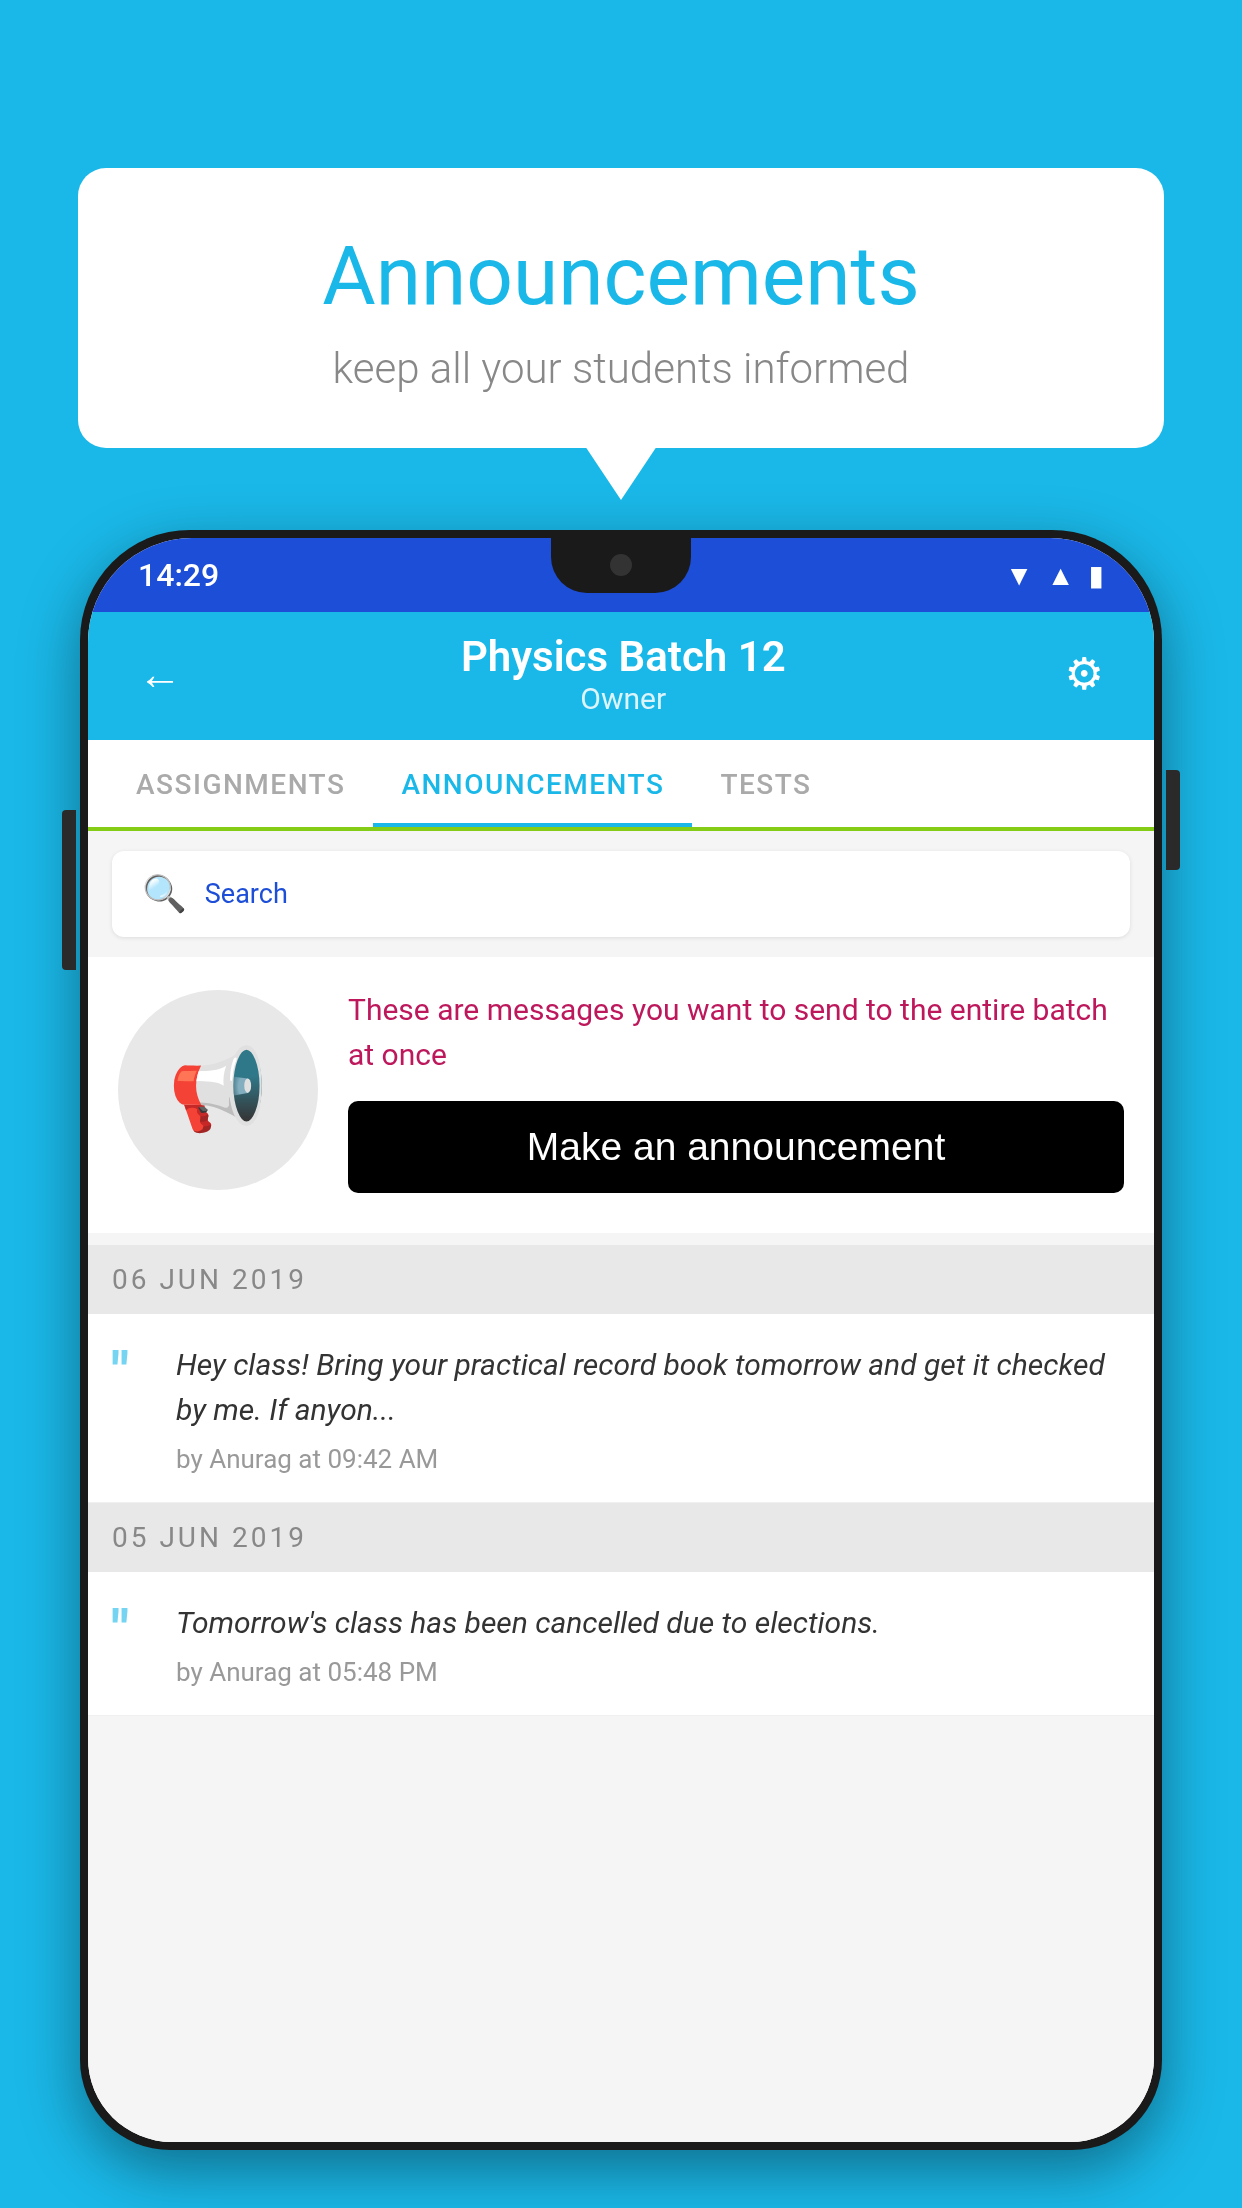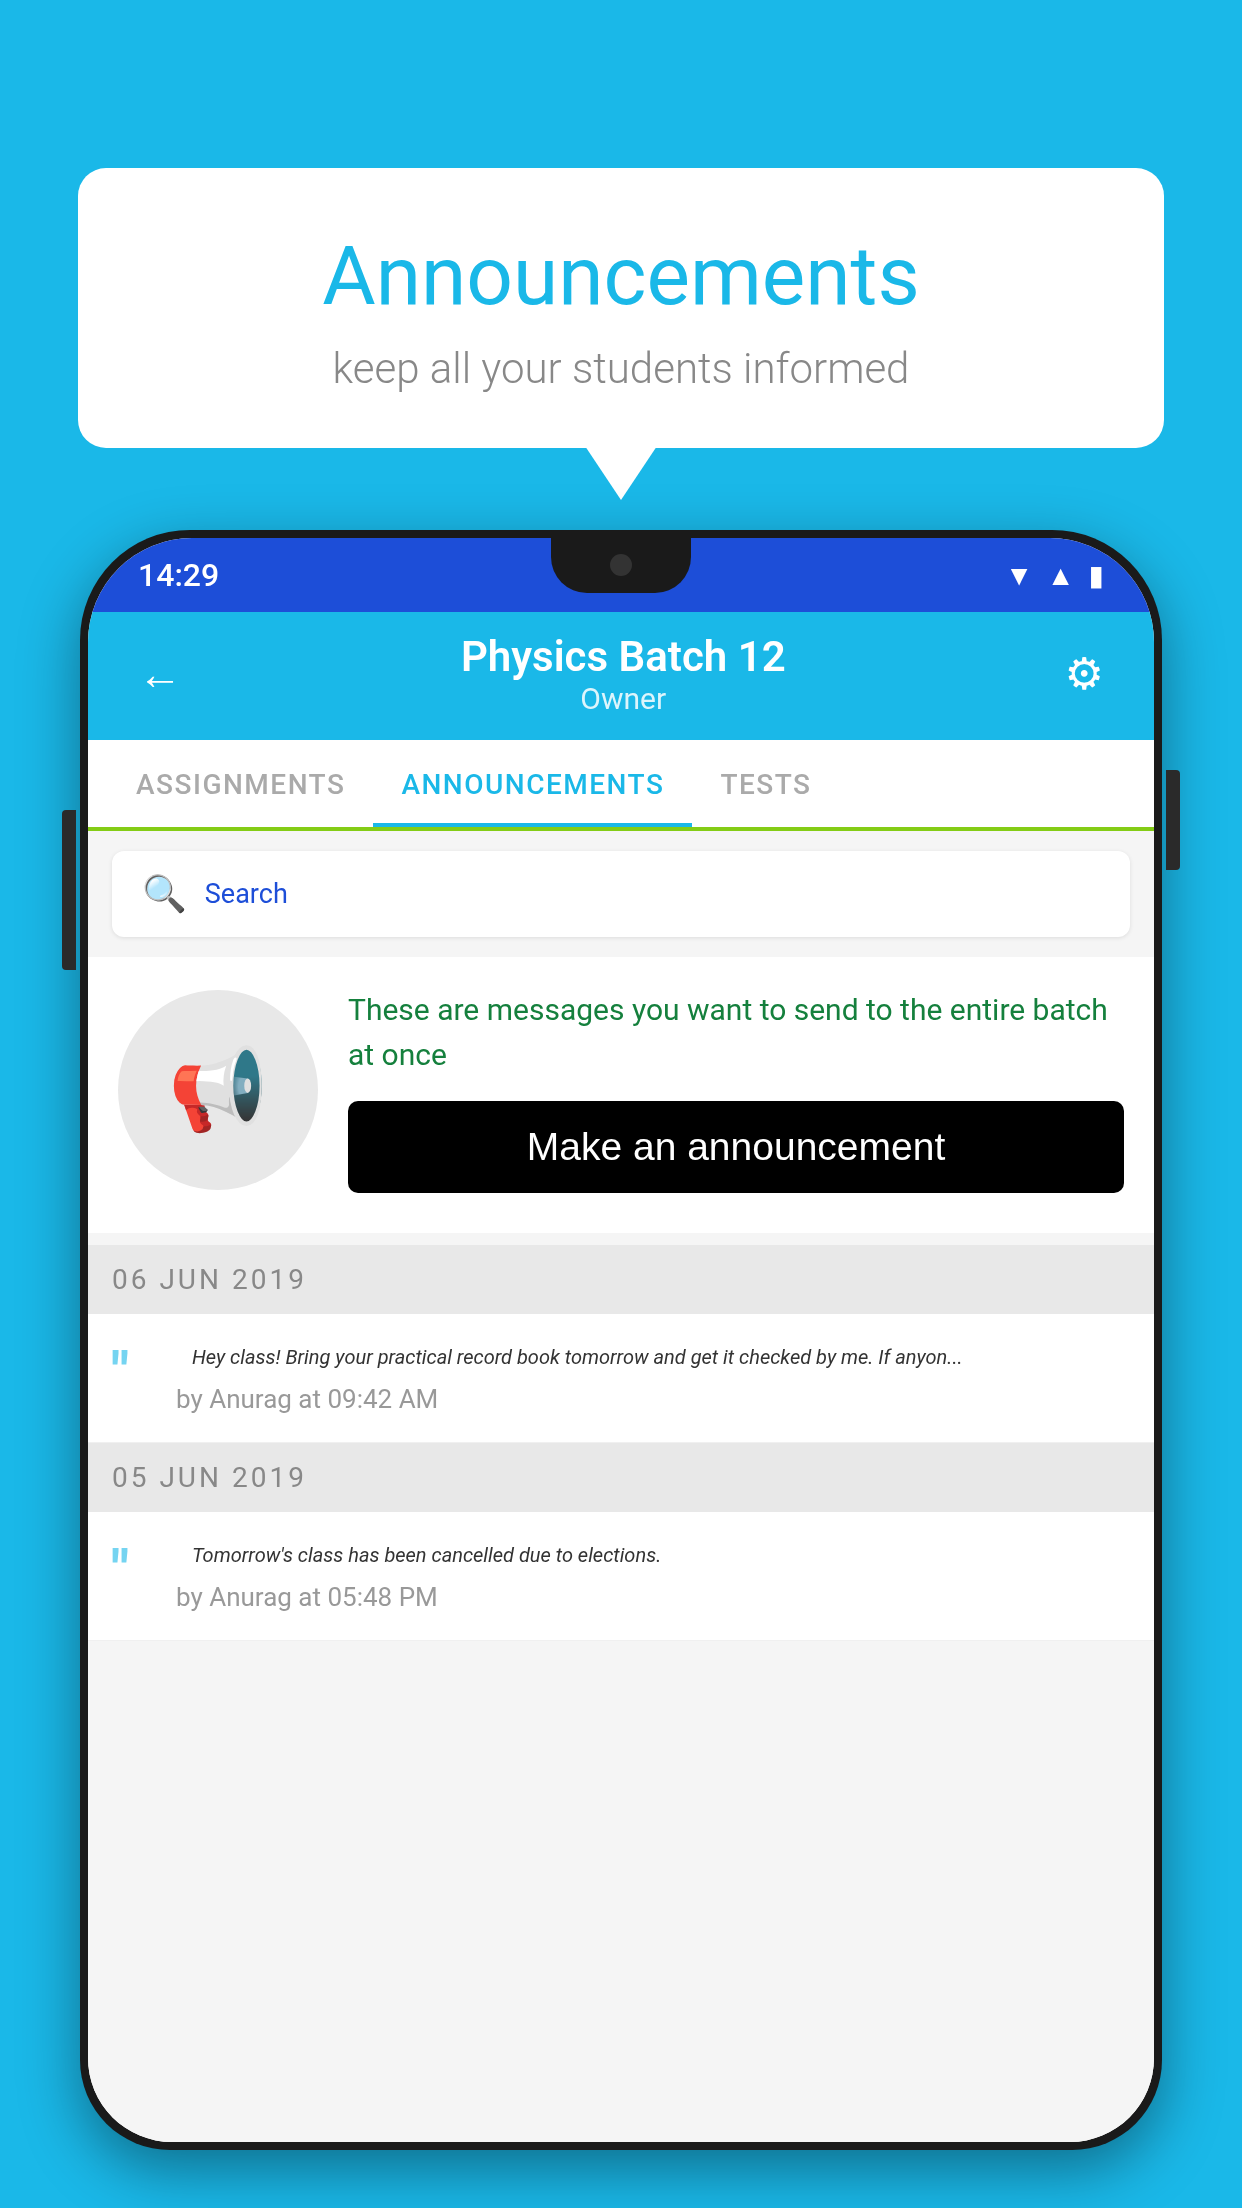--- a/index.html
+++ b/index.html
@@ -268,21 +268,21 @@
     .megaphone-icon {
       font-size: 80px;
       color: #5a7a9a;
     }
 
     .promo-content {
       flex: 1;
     }
 
     .promo-text {
-      color: #15803d;
+      color: #be185d;
       font-size: 30px;
       line-height: 1.5;
       margin-bottom: 24px;
     }
 
     .make-announcement-btn {
       background: #000000;
       color: white;
       border: none;
       border-radius: 10px;
@@ -321,26 +321,25 @@
       opacity: 0.6;
       margin-top: 4px;
       min-width: 40px;
     }
 
     .announcement-content {
       flex: 1;
     }
 
     .announcement-text {
-      font-size: 20px;
+      font-size: 30px;
       color: #333;
       font-style: italic;
       line-height: 1.5;
       margin-bottom: 12px;
-      margin-left: 16px;
     }
 
     .announcement-meta {
       font-size: 26px;
       color: #999;
     }
   </style>
 </head>
 <body>
 

